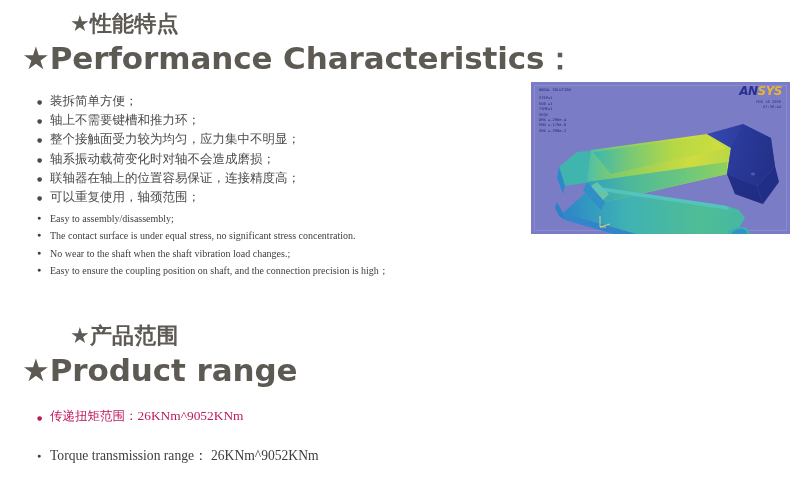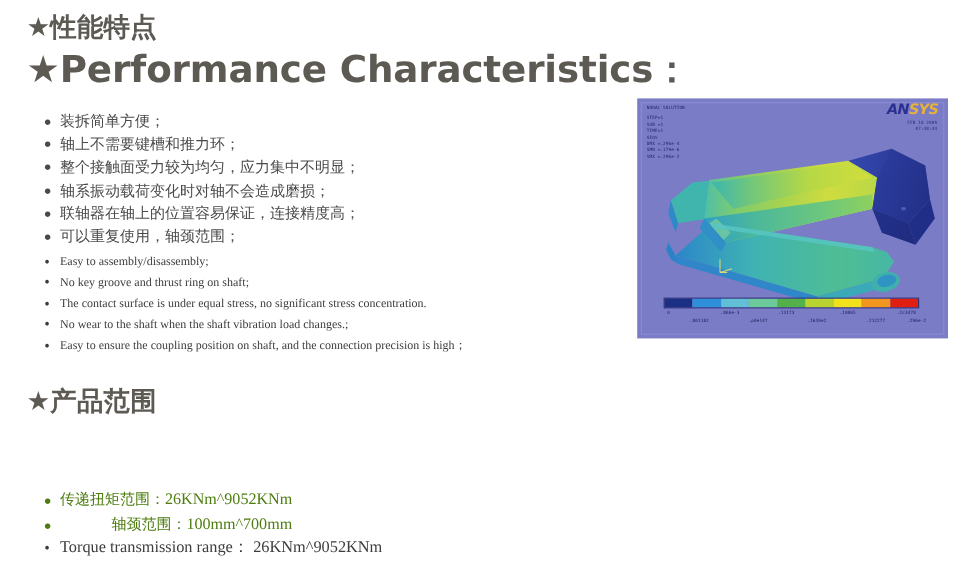--- a/index.html
+++ b/index.html
@@ -25,20 +25,21 @@
   #range-heading-block { top: 322px; }
 
   .heading-cn {
     font-family: "DejaVu Sans", "Liberation Sans", sans-serif;
     font-size: 22px;
     font-weight: bold;
     color: #5d5953;
     line-height: 1.25;
     letter-spacing: 0.2px;
     white-space: nowrap;
+    margin-left: 48px;
   }
   .heading-en {
     font-family: "DejaVu Sans", "Liberation Sans", sans-serif;
     font-size: 31px;
     font-weight: bold;
     color: #5d5953;
     line-height: 1.3;
     letter-spacing: -0.1px;
     white-space: nowrap;
   }
@@ -83,23 +84,22 @@
     color: #3d3d3d;
     line-height: 17.4px;
   }
   #en-feature-list li::before { top: 0px; font-size: 7px; }
 
   
   #cn-range-list {
     top: 394px;
     font-family: "DejaVu Sans", "Liberation Sans", sans-serif;
     font-size: 12.5px;
-    color: #4d7c0f;
+    color: #be185d;
     line-height: 21px;
-    text-align: right;
   }
   #cn-range-list li::before { top: 2px; }
   #cn-range-list .val {
     font-family: "Liberation Serif", "DejaVu Serif", serif;
     font-size: 13.4px;
   }
 
   
   #en-range-list {
     top: 436px;
@@ -109,21 +109,21 @@
     line-height: 18px;
   }
   #en-range-list li::before { top: 0px; font-size: 7px; }
 
   
   #fea-panel {
     position: absolute;
     left: 531px;
     top: 82px;
     width: 259px;
-    height: 200px;
+    height: 152px;
     background: #7b7cc6;
     overflow: hidden;
   }
   #fea-inner-border {
     position: absolute;
     left: 3px;
     top: 3px;
     right: 3px;
     bottom: 3px;
     border: 1px solid #8a8bd0;
@@ -230,21 +230,20 @@
   <li>装拆简单方便；</li>
   <li>轴上不需要键槽和推力环；</li>
   <li>整个接触面受力较为均匀，应力集中不明显；</li>
   <li>轴系振动载荷变化时对轴不会造成磨损；</li>
   <li>联轴器在轴上的位置容易保证，连接精度高；</li>
   <li>可以重复使用，轴颈范围；</li>
 </ul>
 
 <ul class="list" id="en-feature-list">
   <li>Easy to assembly/disassembly;</li>
-  <li>No key groove and thrust ring on shaft;</li>
   <li>The contact surface is under equal stress, no significant stress concentration.</li>
   <li>No wear to the shaft when the shaft vibration load changes.;</li>
   <li>Easy to ensure the coupling position on shaft, and the connection precision is high；</li>
 </ul>
 
 <div id="fea-panel">
   <div id="fea-inner-border"></div>
 
   <svg id="fea-model" viewBox="0 0 259 200">
     <defs>
@@ -363,22 +362,22 @@
     <span style="left:14%">.801182</span>
     <span style="left:37%">.p0e147</span>
     <span style="left:60%">.1639e2</span>
     <span style="left:83%">.212277</span>
     <span style="left:99%">.296e-2</span>
   </div>
 </div>
 
 <div class="heading-block" id="range-heading-block">
   <div class="heading-cn">★产品范围</div>
+  <div class="heading-en">★Product range</div>
 </div>
 
 <ul class="list" id="cn-range-list">
   <li><span>传递扭矩范围：</span><span class="val">26KNm^9052KNm</span></li>
-  <li><span>轴颈范围：</span><span class="val">100mm^700mm</span></li>
 </ul>
 
 <ul class="list" id="en-range-list">
   <li>Torque transmission range： 26KNm^9052KNm</li>
 </ul>
 
 </body></html>

